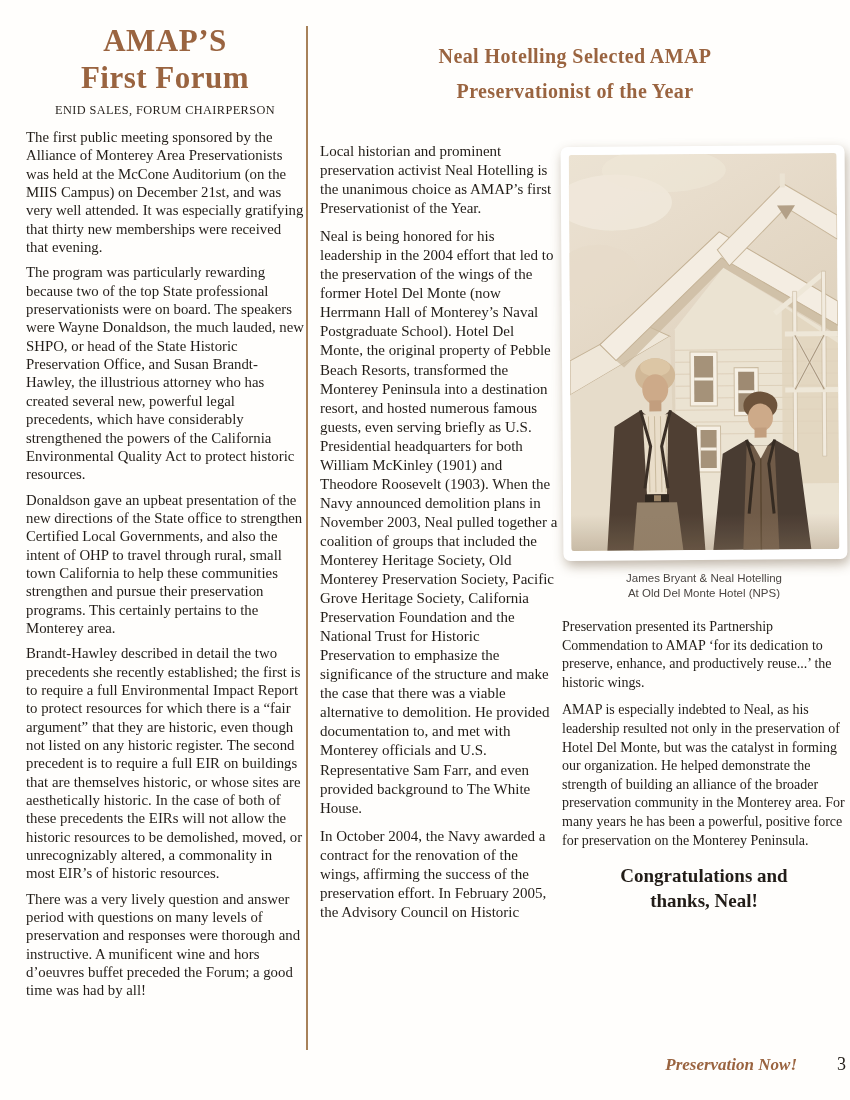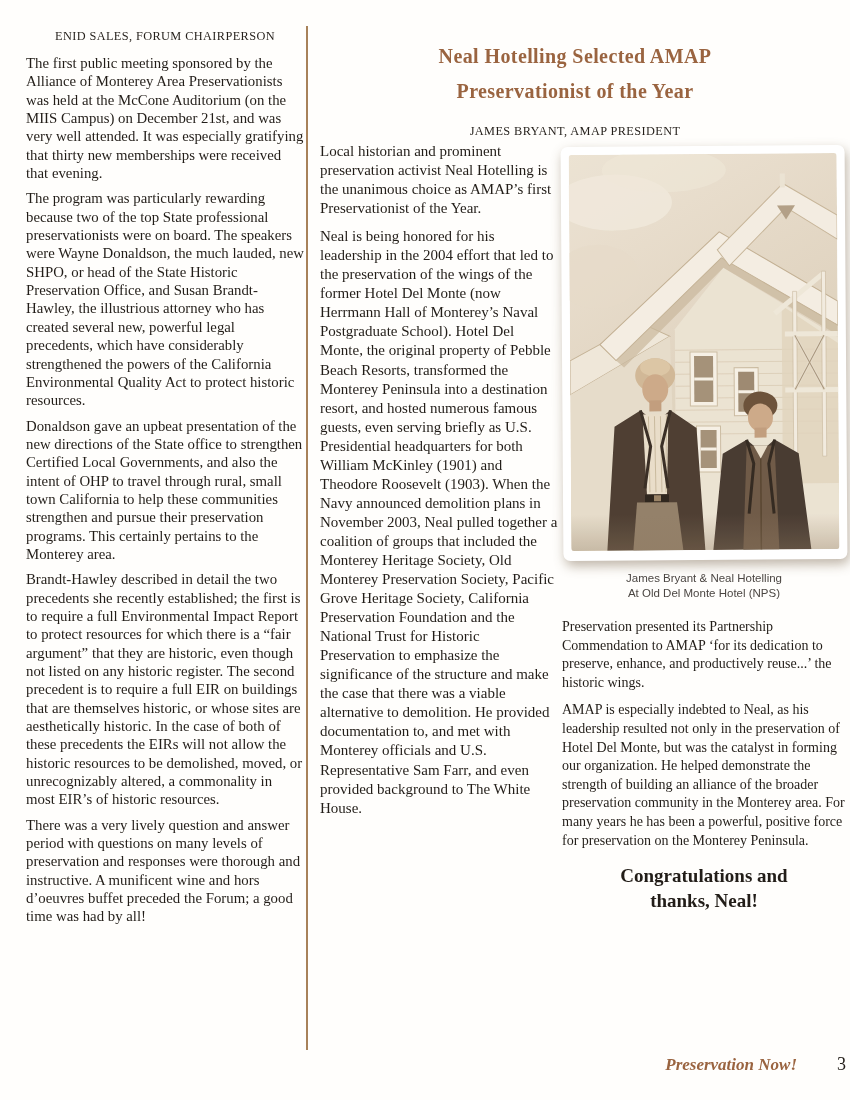--- a/index.html
+++ b/index.html
@@ -45,41 +45,45 @@
     display:flex;justify-content:flex-end;align-items:baseline;gap:40px;}
   .mag-title{font-style:italic;font-weight:bold;color:#9A6440;font-size:17px;}
   .page-num{font-size:18px;color:#221d18;}
 </style>
 </head>
 <body>
 
 <div class="page">
 
   <div class="col-left">
+    <h1 class="title">
+      <span class="tline">AMAP’S</span>
+      <span class="tline">First Forum</span>
+    </h1>
     <div class="byline">ENID SALES, FORUM CHAIRPERSON</div>
     <p class="body-p">The first public meeting sponsored by the Alliance of Monterey Area Preservationists was held at the McCone Auditorium (on the MIIS Campus) on December 21st, and was very well attended.  It was especially gratifying that thirty new memberships were received that evening.</p>
     <p class="body-p">The program was particularly rewarding because two of the top State professional preservationists were on board. The speakers were Wayne Donaldson, the much lauded, new SHPO, or head of the State Historic Preservation Office, and Susan Brandt-Hawley, the illustrious attorney who has created several new, powerful legal precedents, which have considerably strengthened the powers of the California Environmental Quality Act to protect historic resources.</p>
     <p class="body-p">Donaldson gave an upbeat presentation of the new directions of the State office to strengthen Certified Local Governments, and also the intent of OHP to travel through rural, small town California to help these communities strengthen and pursue their preservation programs. This certainly pertains to the Monterey area.</p>
     <p class="body-p">Brandt-Hawley described in detail the two precedents she recently established; the first is to require a full Environmental Impact Report to protect resources for which there is a “fair argument” that they are historic, even though not listed on any historic register. The second precedent is to require a full EIR on buildings that are themselves historic, or whose sites are aesthetically historic.  In the case of both of these precedents the EIRs will not allow the historic resources to be demolished, moved, or unrecognizably altered, a commonality in most EIR’s of historic resources.</p>
     <p class="body-p">There was a very lively question and answer period with questions on many levels of preservation and responses were thorough and instructive.  A munificent wine and hors d’oeuvres buffet preceded the Forum; a good time was had by all!</p>
   </div>
 
   <div class="divider"></div>
 
   <div class="headline-zone">
     <h1 class="title">
       <span class="tline">Neal Hotelling Selected AMAP</span>
       <span class="tline">Preservationist of the Year</span>
     </h1>
-    <div class="byline">JAMES BRYANT, AMAP PRESIDENT</div>
   </div>
 
   <div class="col-middle">
     <p>Local historian and prominent preservation activist Neal Hotelling is the unanimous choice as AMAP’s first Preservationist of the Year.</p>
     <p>Neal is being honored for his leadership in the 2004 effort that led to the preservation of the wings of the former Hotel Del Monte (now Herrmann Hall of Monterey’s Naval Postgraduate School).  Hotel Del Monte, the original property of Pebble Beach Resorts, transformed the Monterey Peninsula into a destination resort, and hosted numerous famous guests, even serving briefly as U.S. Presidential headquarters for both William McKinley (1901) and Theodore Roosevelt (1903). When the Navy announced demolition plans in November 2003, Neal pulled together a coalition of groups that included the Monterey Heritage Society, Old Monterey Preservation Society, Pacific Grove Heritage Society, California Preservation Foundation and the National Trust for Historic Preservation to emphasize the significance of the structure and make the case that there was a viable alternative to demolition. He provided documentation to, and met with Monterey officials and U.S. Representative Sam Farr, and even provided background to The White House.</p>
+    <p>In October 2004, the Navy awarded a contract for the renovation of the wings, affirming the success of the preservation effort. In February 2005, the Advisory Council on Historic</p>
   </div>
 
   <div class="right-stack">
     <div class="photo">
       <svg class="photo-inner" width="268" height="396" viewBox="0 0 268 396" xmlns="http://www.w3.org/2000/svg">
         <defs>
           <linearGradient id="sky" x1="0" y1="0" x2=".4" y2="1">
             <stop offset="0" stop-color="#f0e8da"></stop>
               <stop offset="1" stop-color="#dcd0bb"></stop>
           </linearGradient>

